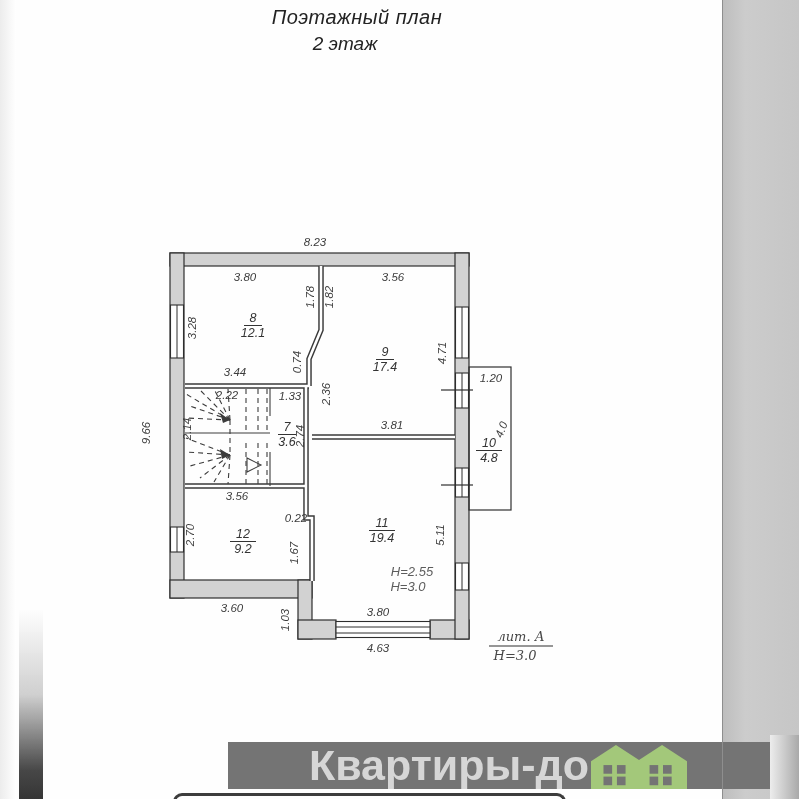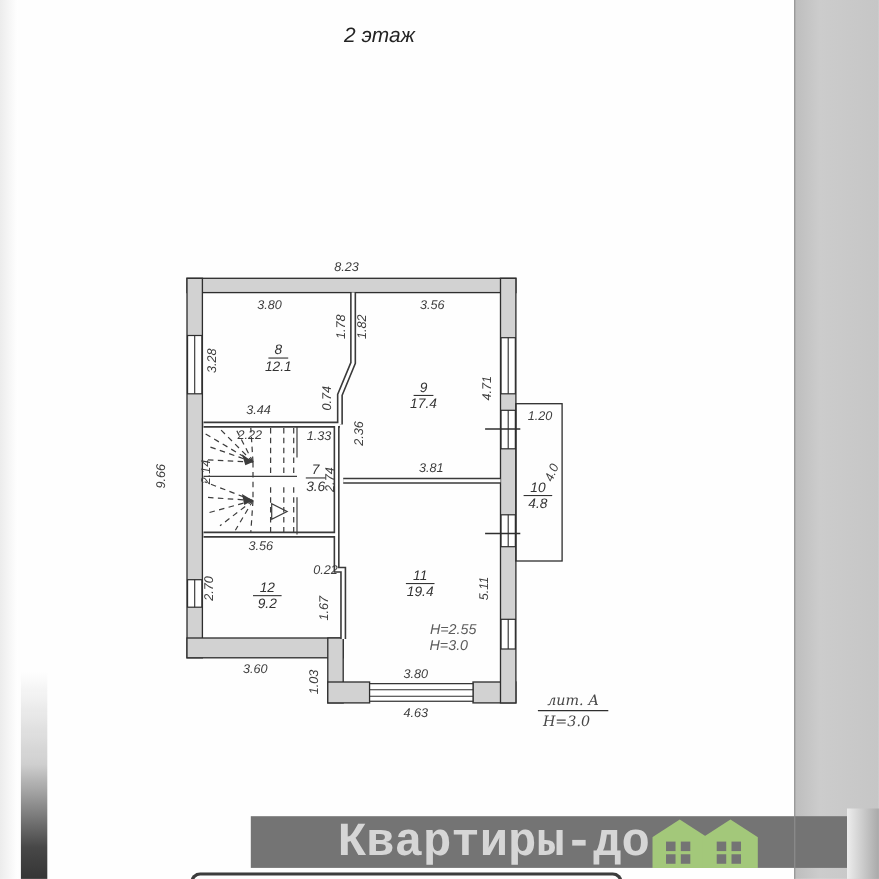--- a/index.html
+++ b/index.html
@@ -13,59 +13,60 @@
     filter:blur(0.7px);z-index:4;}
   .right-band{position:absolute;left:722px;top:0;width:77px;height:100%;
     background:linear-gradient(to right,#bdbdbd,#cccccc 30%,#c6c6c6);z-index:1;}
   .right-fold-line{position:absolute;left:722px;top:0;width:1px;height:100%;background:#8e8e8e;z-index:5;}
   .right-bottom-curl{position:absolute;left:770px;top:735px;width:29px;height:64px;
     background:linear-gradient(to right,#ededed,#a9a9a9);z-index:2;}
   
   .title-block{position:absolute;left:247px;top:6px;width:220px;text-align:center;z-index:2;
     font-style:italic;color:#232323;}
   .title-line1{font-size:20px;letter-spacing:0.5px;}
-  .title-line2{font-size:19px;margin-top:16px;transform:translateX(-12px);}
+  .title-line2{font-size:19px;margin-top:4px;transform:translateX(-12px);}
   
   .plan-svg{position:absolute;left:0;top:0;z-index:2;}
   .dim{font:italic 11.5px "Liberation Sans",sans-serif;fill:#3d3d3d;text-anchor:middle;}
   .room-num{font:italic 12.5px "Liberation Sans",sans-serif;fill:#333;text-anchor:middle;}
   .room-area{font:italic 12.5px "Liberation Sans",sans-serif;fill:#333;text-anchor:middle;}
   .room-underline{stroke:#333;stroke-width:1;}
   .note{font:italic 13px "Liberation Sans",sans-serif;fill:#5c5c5c;text-anchor:middle;}
   .legend-text{font:italic 13px "DejaVu Serif",serif;fill:#474747;text-anchor:middle;}
   .wallrect{fill:#d2d2d2;stroke:#2e2e2e;stroke-width:1.2;}
   .win{fill:#ffffff;stroke:#2e2e2e;stroke-width:1.1;}
   .winline{stroke:#2e2e2e;stroke-width:1;}
   .part-outer{fill:none;stroke:#3a3a3a;stroke-width:5.5;}
   .part-inner{fill:none;stroke:#ffffff;stroke-width:2.6;}
   .stair{stroke:#3c3c3c;stroke-width:1.1;fill:none;}
   .stair-dash{stroke-dasharray:5,4;}
   .thin{stroke:#2f2f2f;stroke-width:1.2;fill:none;}
   
   .watermark-bar{position:absolute;left:228px;top:742px;width:542px;height:47px;
     background:#747474;z-index:3;display:flex;align-items:center;justify-content:center;}
   .wm-text{font-weight:bold;font-size:43px;color:#d6d6d6;letter-spacing:0px;line-height:1;
-    font-family:Liberation Mono, monospace;}
+    font-family:Liberation Sans, sans-serif;}
   .wm-houses{margin:0 2px;transform:translateY(1px);}
   
   .bottom-box{position:absolute;left:173px;top:793px;width:387px;height:12px;
     border:3px solid #3c3c3c;border-bottom:none;border-radius:9px 9px 0 0;background:#fdfdfd;z-index:2;}
 </style>
 </head>
 <body>
 
 <div class="page">
 
   <div class="left-edge-band"></div>
   <div class="right-band"></div>
   <div class="right-bottom-curl"></div>
   <div class="right-fold-line"></div>
   <div class="left-shadow"></div>
 
   <div class="title-block">
+    <div class="title-line1">Поэтажный план</div>
     <div class="title-line2">2 этаж</div>
   </div>
 
   <svg class="plan-svg" width="799" height="799" viewBox="0 0 799 799">
 
     <g>
       <rect class="wallrect" x="170" y="253" width="299" height="13"></rect>
       <rect class="wallrect" x="170" y="253" width="14" height="345"></rect>
       <rect class="wallrect" x="170" y="580" width="142" height="18"></rect>
       <rect class="wallrect" x="298" y="580" width="14" height="59"></rect>

